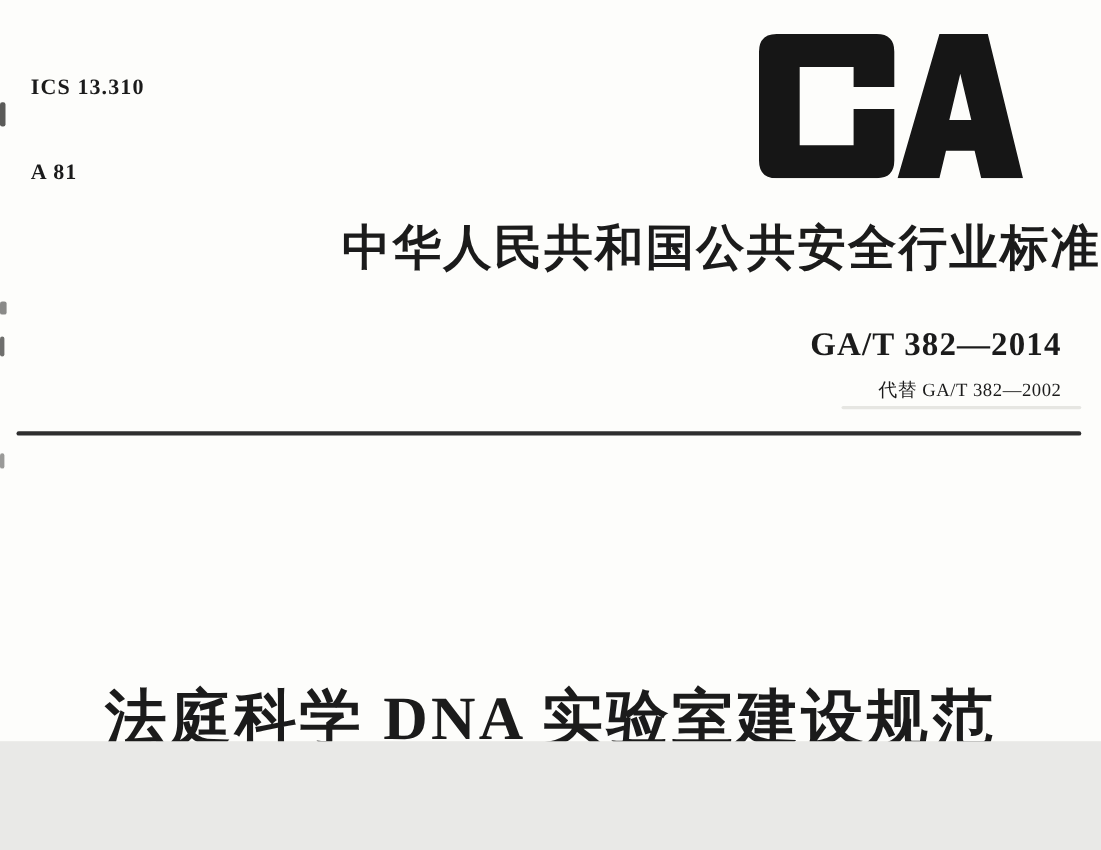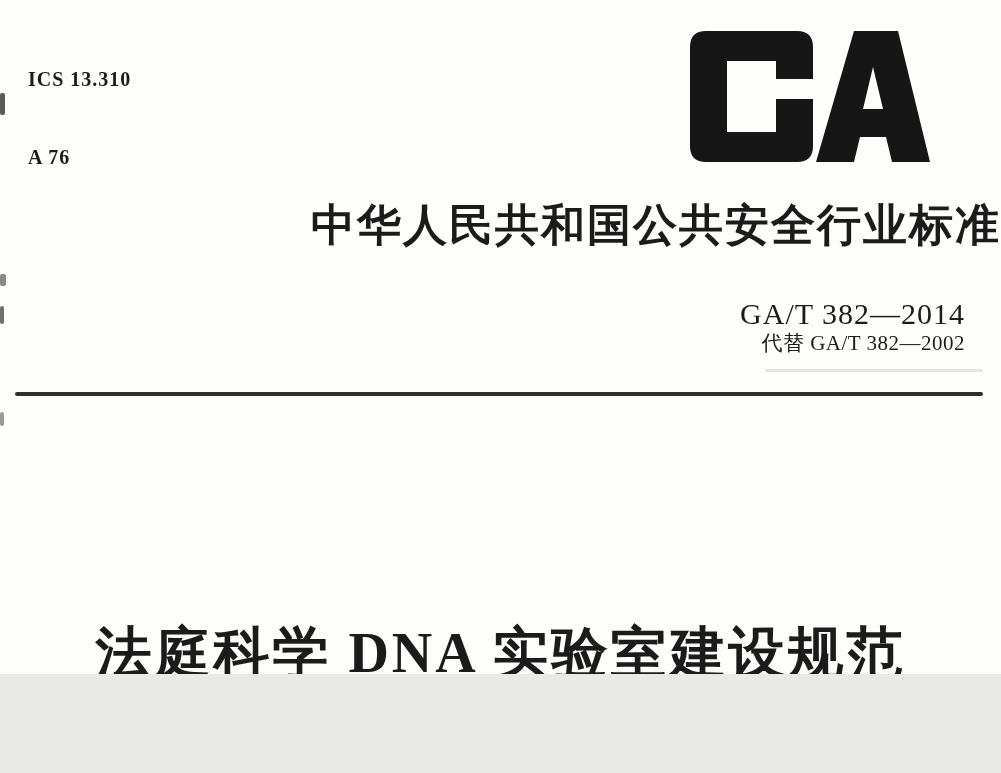--- a/index.html
+++ b/index.html
@@ -58,29 +58,29 @@
 
   
   .std-code-block {
     position: absolute;
     right: 36px;
     top: 297px;
     text-align: right;
     line-height: 1.1;
   }
   .standard-code {
-    font-weight: normal;
+    font-weight: bold;
     font-size: 30px;
     letter-spacing: 1px;
     margin-left: 28px;
   }
   .supersedes {
-    font-size: 21px;
+    font-size: 17px;
     letter-spacing: 0.5px;
-    margin-top: 2px;
+    margin-top: 16px;
   }
 
   
   .rule {
     position: absolute;
     left: 15px;
     top: 392px;
     width: 968px;
     height: 4px;
     background: #2e2e2e;
@@ -123,21 +123,21 @@
   .artifact.a4 { left: 0; top: 412px; width: 4px; height: 14px; background: #9a9a98; }
   .artifact.a5 { left: 765px; top: 369px; width: 218px; height: 3px; background: #e6e6e2; }
 </style>
 </head>
 <body>
 
 <div class="page">
 
   <div class="ics-block">
     <div>ICS 13.310</div>
-    <div>A 76</div>
+    <div>A 81</div>
   </div>
 
   <div class="ga-logo">
     <span class="sr-only">GA</span>
     <svg width="240" height="131" viewBox="0 0 240 131" aria-hidden="true">
       <path fill="#161616" fill-rule="evenodd" d="M16,0 H107 Q123,0 123,16 V48 H86 V68 H123 V115 Q123,131 107,131 H16 Q0,131 0,115 V16 Q0,0 16,0 Z
            M37,30 H86 V101 H37 Z"></path>
       <path fill="#161616" fill-rule="evenodd" transform="translate(126,0)" d="M38,0 H82 L114,131 H76 L70,106 H44 L38,131 H0 Z
            M57,36 L67,78 H47 Z"></path>
     </svg>

